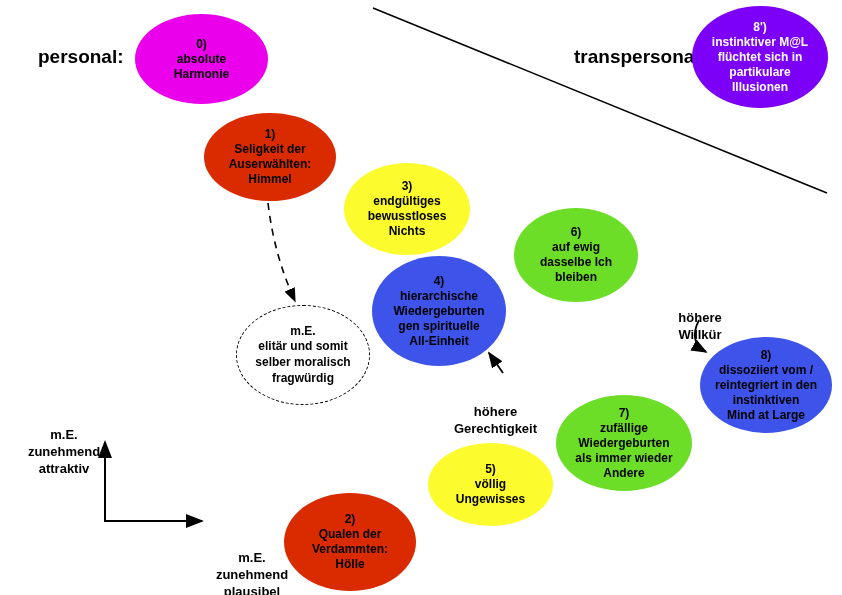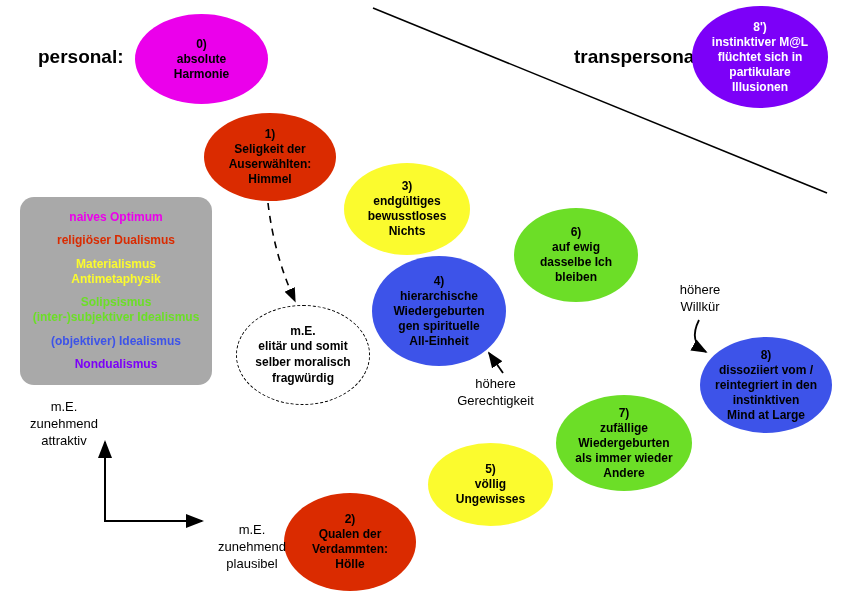--- a/index.html
+++ b/index.html
@@ -49,24 +49,25 @@
     padding:4px 2px;
     box-sizing:border-box;
   }
   .legend-item{
     font-size:12px;font-weight:bold;line-height:1.25;
     white-space:pre-line;
     width:100%;
   }
   .anno{
     position:absolute;
-    font-size:13px;font-weight:normal;color:#000;
+    font-size:13px;font-weight:bold;color:#000;
     text-align:center;
     white-space:pre-line;
     line-height:1.3;
+    margin-top:28px;
   }
   #connector-layer{
     position:absolute;left:0;top:0;
     pointer-events:none;
   }
 </style>
 </head>
 <body>
 
 <div id="canvas">
@@ -124,30 +125,20 @@
   <div class="node" style="left: 284px; top: 493px; width: 132px; height: 98px; background-color: rgb(218, 43, 0);">2)
 Qualen der
 Verdammten:
 Hölle</div>
 
   <div class="node-dashed" style="left:236px;top:305px;width:134px;height:100px;">m.E.
 elitär und somit
 selber moralisch
 fragwürdig</div>
 
-  <div class="legend" style="background-color: rgb(169, 169, 169);">
-    <div class="legend-item" style="color: rgb(235, 0, 235);">naives Optimum</div>
-    <div class="legend-item" style="color: rgb(218, 43, 0);">religiöser Dualismus</div>
-    <div class="legend-item" style="color: rgb(251, 251, 46);">Materialismus
-Antimetaphysik</div>
-    <div class="legend-item" style="color: rgb(108, 222, 39);">Solipsismus
-(inter-)subjektiver Idealismus</div>
-    <div class="legend-item" style="color: rgb(61, 83, 233);">(objektiver) Idealismus</div>
-    <div class="legend-item" style="color: rgb(124, 0, 248);">Nondualismus</div>
-  </div>
 
   <div class="anno" style="left:655px;top:282px;width:90px;">höhere
 Willkür</div>
   <div class="anno" style="left:443px;top:376px;width:105px;">höhere
 Gerechtigkeit</div>
   <div class="anno" style="left:18px;top:399px;width:92px;">m.E.
 zunehmend
 attraktiv</div>
   <div class="anno" style="left:206px;top:522px;width:92px;">m.E.
 zunehmend

